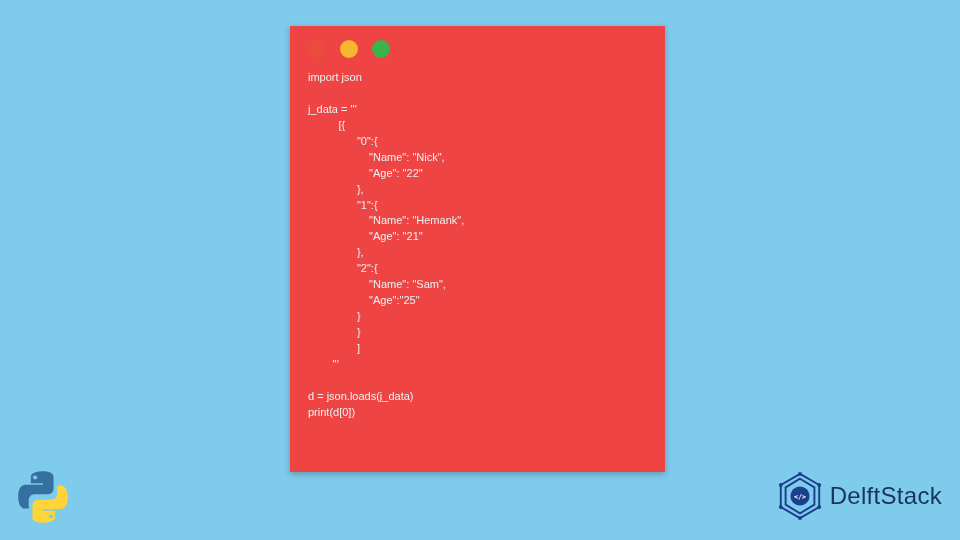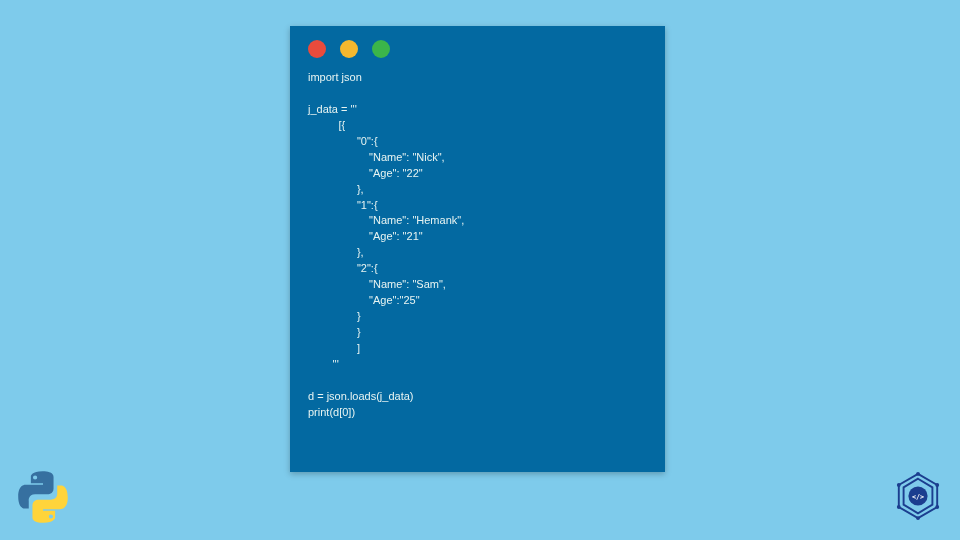--- a/index.html
+++ b/index.html
@@ -10,21 +10,21 @@
     position: relative;
     font-family: Arial, Helvetica, sans-serif;
     overflow: hidden;
   }
   .code-window {
     position: absolute;
     left: 290px;
     top: 26px;
     width: 375px;
     height: 446px;
-    background: #0369a1;
+    background: #ef4444;
     box-shadow: 0 2px 6px rgba(0,0,0,0.25);
   }
   .traffic-lights {
     display: flex;
     gap: 14px;
     padding: 14px 18px 8px 18px;
   }
   .dot {
     width: 18px;
     height: 18px;
@@ -119,13 +119,14 @@
       <g fill="#1b3e8f">
         <circle cx="50" cy="4" r="4"></circle>
           <circle cx="90" cy="27" r="4"></circle>
           <circle cx="90" cy="73" r="4"></circle>
         <circle cx="50" cy="96" r="4"></circle>
           <circle cx="10" cy="73" r="4"></circle>
           <circle cx="10" cy="27" r="4"></circle>
       </g>
     </svg>
   </span>
+  <span class="text">DelftStack</span>
 </div>
 
 </body></html>

